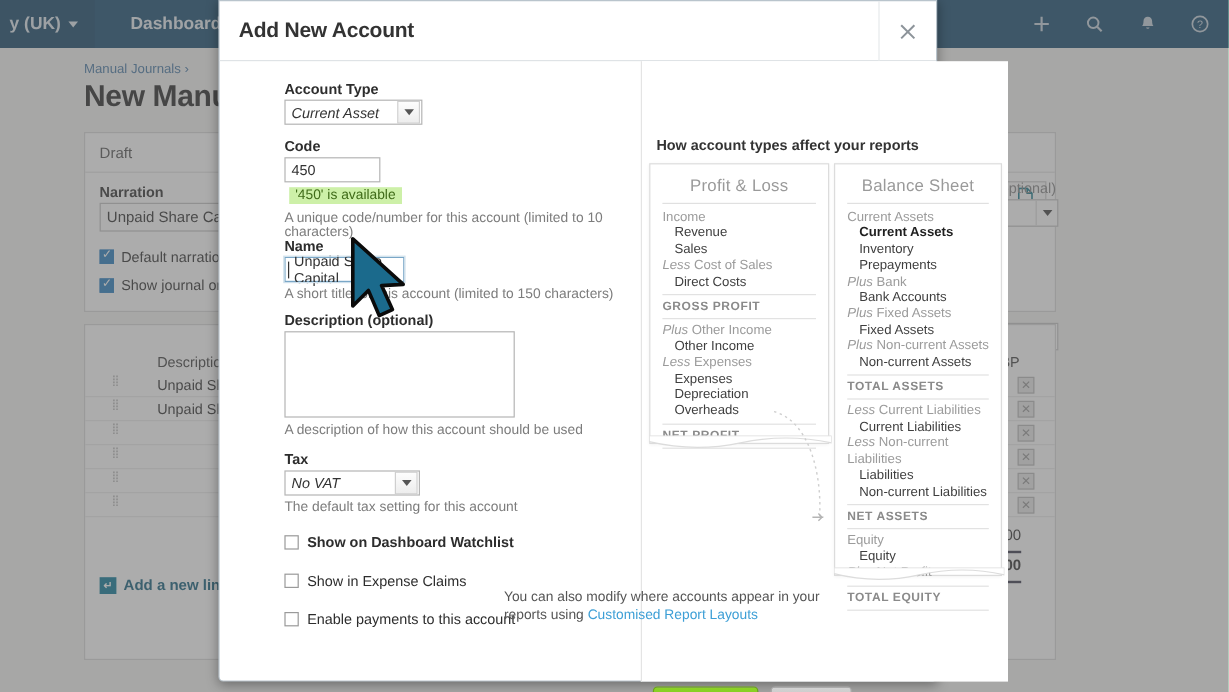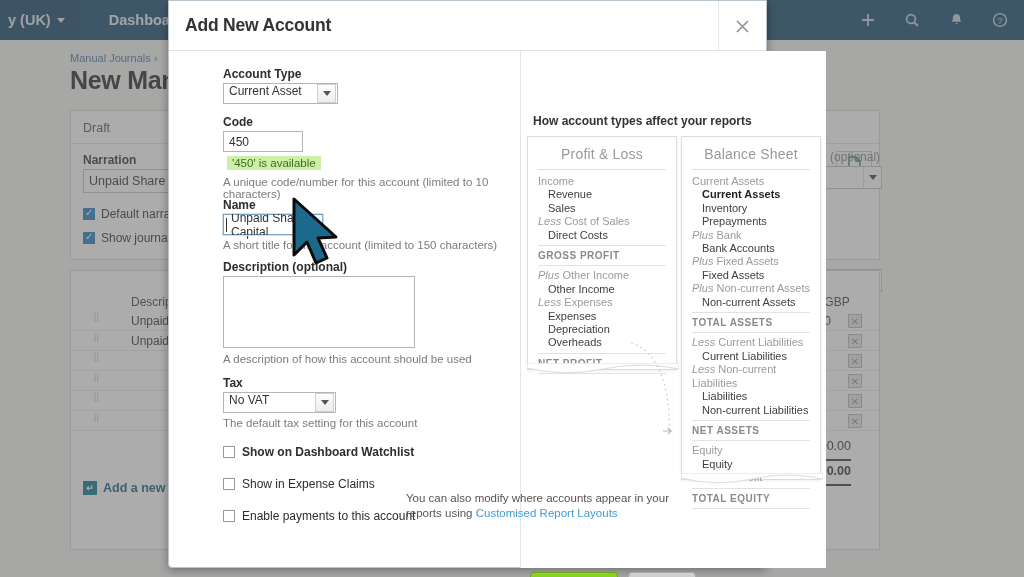--- a/index.html
+++ b/index.html
@@ -74,21 +74,21 @@
   .bg-total { position: absolute; font-size: 12.5px; color: #333; text-align: right; }
   .bg-total.b { font-weight: bold; }
   .bg-total.neg { color: #c0392b; font-weight: bold; }
   .bg-rule { position: absolute; height: 2px; background: #3b3b4f; }
 
   
   #dim { position: absolute; inset: 0; background: rgba(96,96,96,0.52); }
 
   
   #modal {
-    position: absolute; left: 168px; top: 0px; width: 599px; height: 568px;
+    position: absolute; left: 182px; top: 0px; width: 599px; height: 568px;
     background: #fff; border: 1px solid #b9c4cc;
     box-shadow: 0 2px 10px rgba(0,0,0,0.35);
     border-radius: 0 0 4px 4px;
   }
   #modal-header {
     position: relative; height: 50px; border-bottom: 1px solid #dfe3e6;
     display: flex; align-items: center;
   }
   #modal-title { font-size: 17.5px; font-weight: bold; color: #333; padding-left: 16px; letter-spacing: -0.2px; }
   #modal-close {
@@ -97,21 +97,21 @@
     color: #8d949a; font-size: 17px; border-left: 1px solid #e6e9eb;
   }
   #modal-body { position: relative; height: 517px; margin-left: 41px; }
 
   
   #form-col { position: absolute; left: 0; top: 0; width: 310px; height: 460px; }
   .f-label { position: absolute; font-size: 12px; font-weight: bold; color: #2d2d2d; }
   .f-hint { position: absolute; font-size: 11.5px; color: #7c7c7c; }
   .f-select {
     position: absolute; border: 1px solid #b5b5b5; background: #fff;
-    height: 21px; display: flex; align-items: flex-start; font-size: 12px; color: #333;
+    height: 21px; display: flex; align-items: center; font-size: 12px; color: #333; font-style: italic;
   }
   .f-select .txt { padding-left: 5px; flex: 1; }
   .f-select .arw {
     width: 19px; height: 19px; display: flex; align-items: center; justify-content: center;
     border: 1px solid #cfcfcf; background: linear-gradient(#fdfdfd,#ededed); margin-right: 1px;
   }
   .f-input {
     position: absolute; border: 1px solid #b5b5b5; background: #fff;
     height: 21px; font-size: 12px; color: #333; padding: 0 5px; display: flex; align-items: center;
   }

